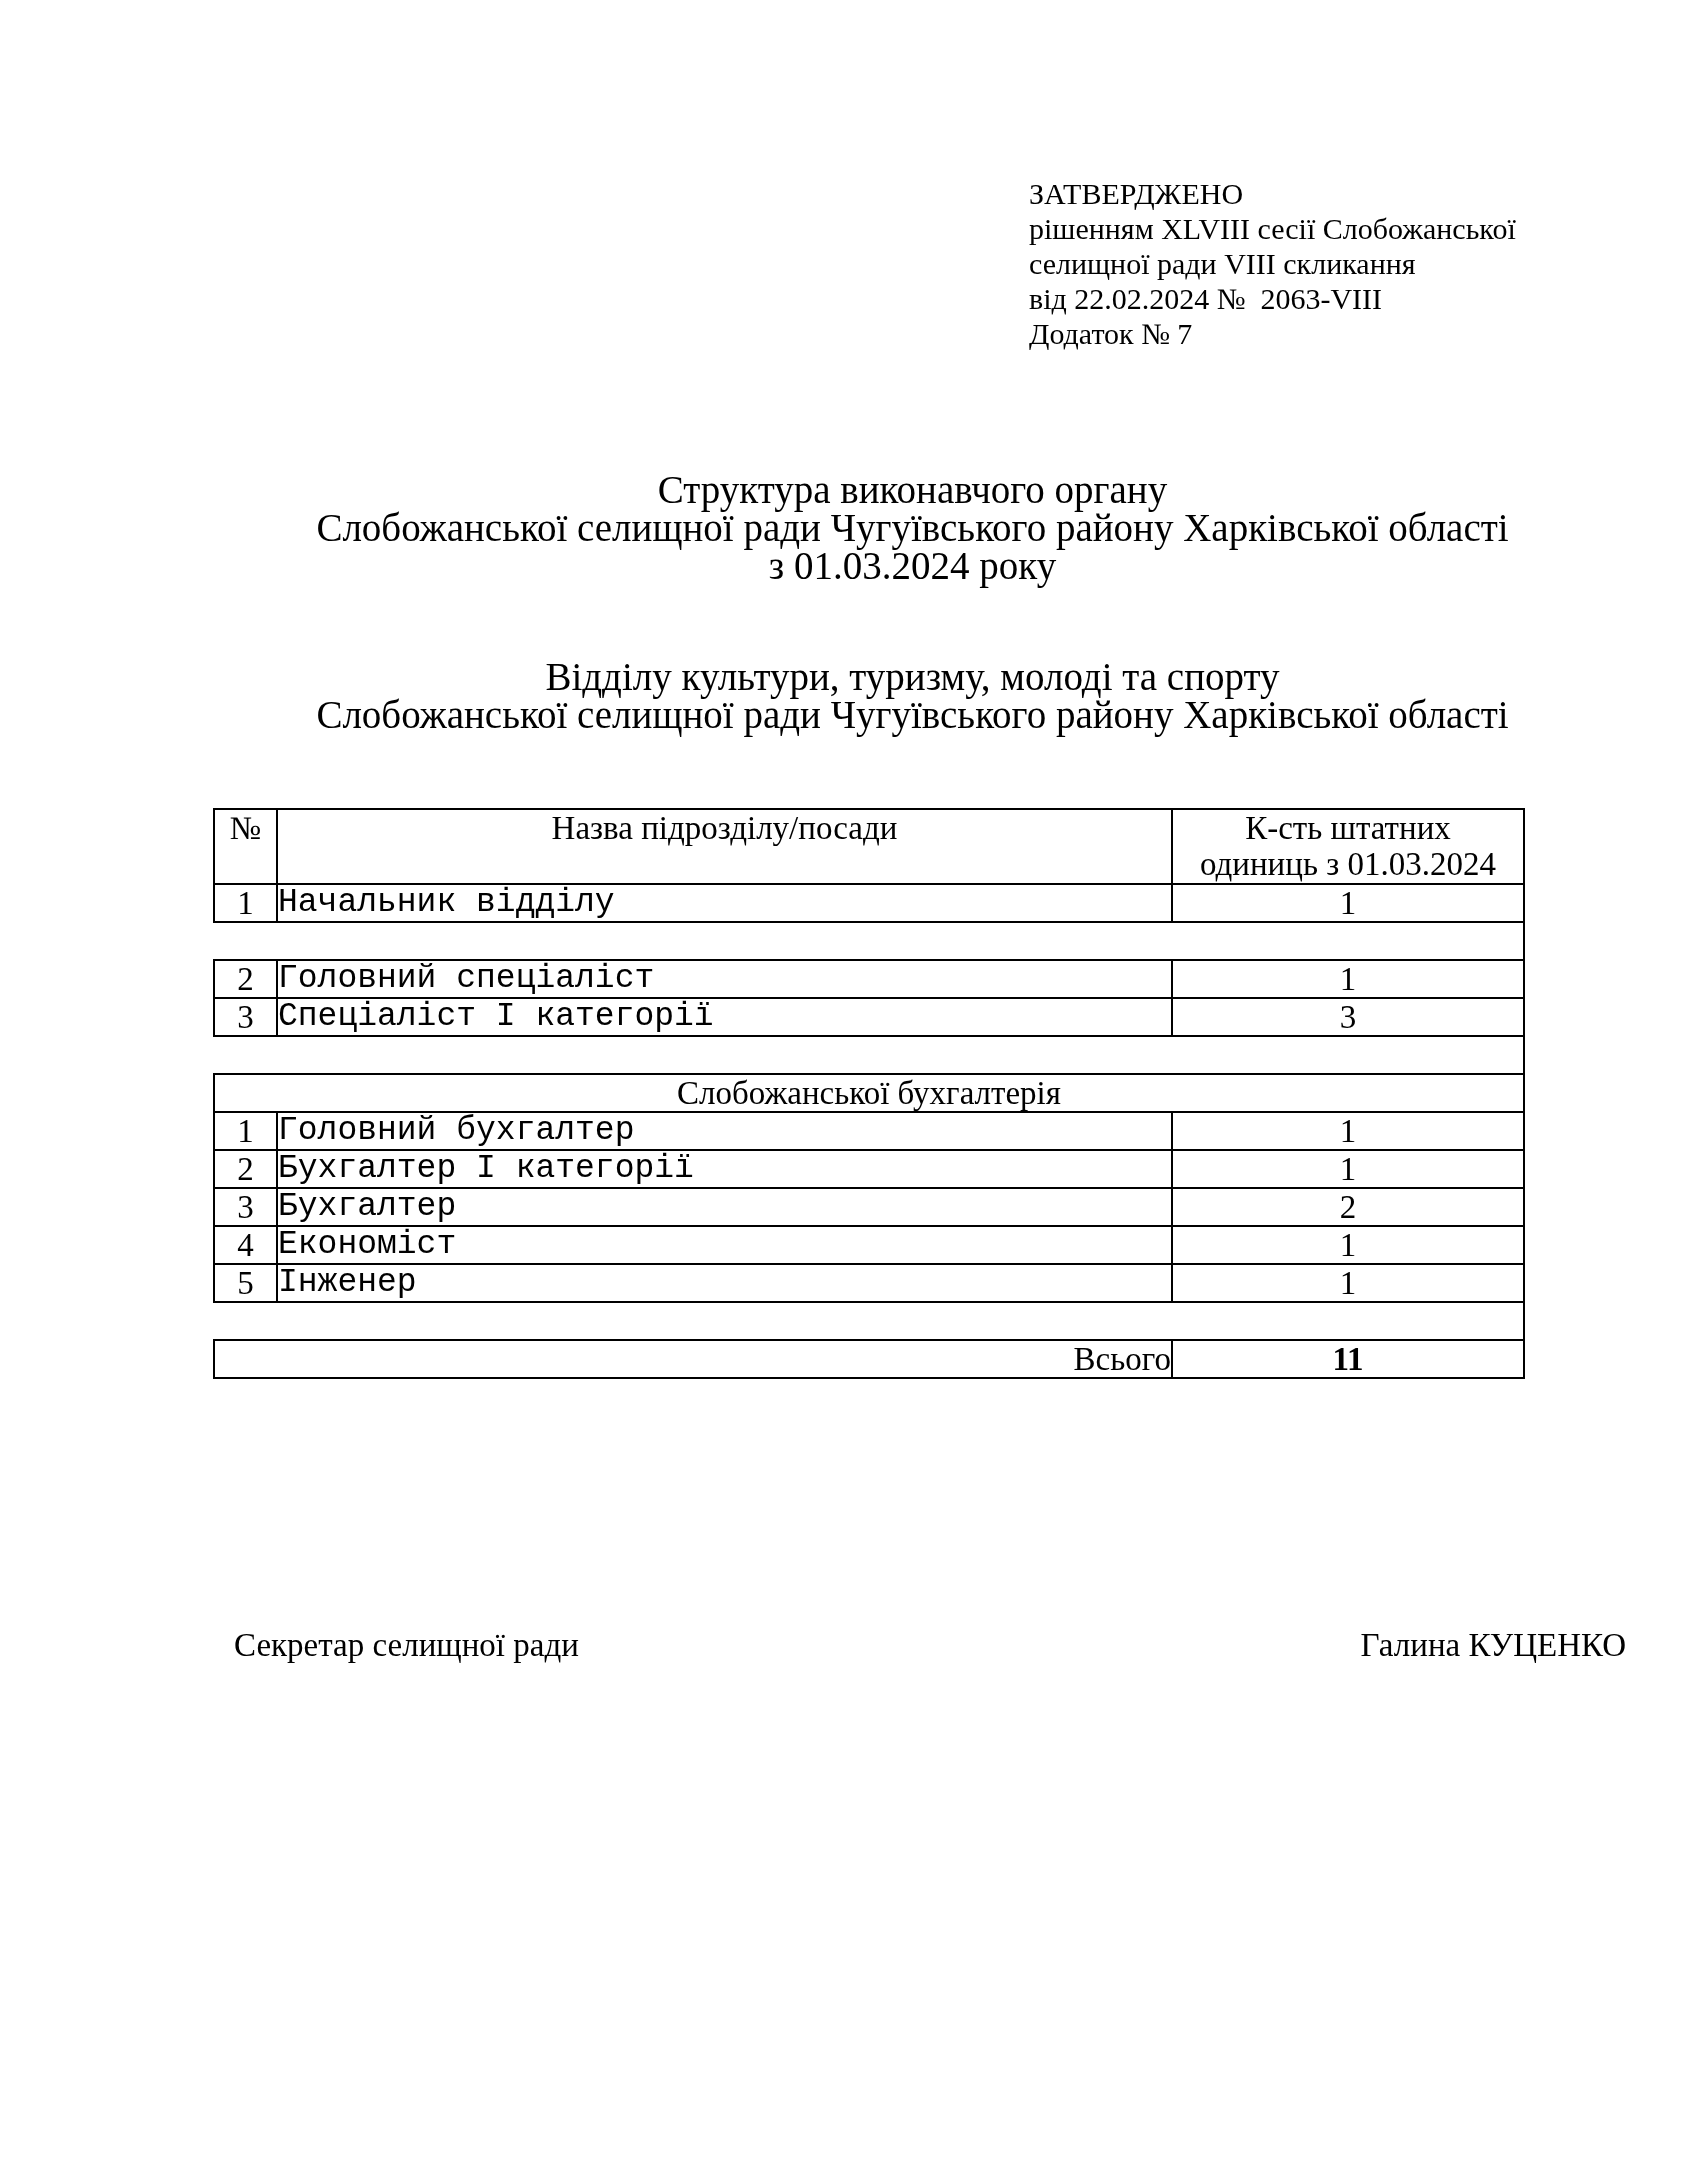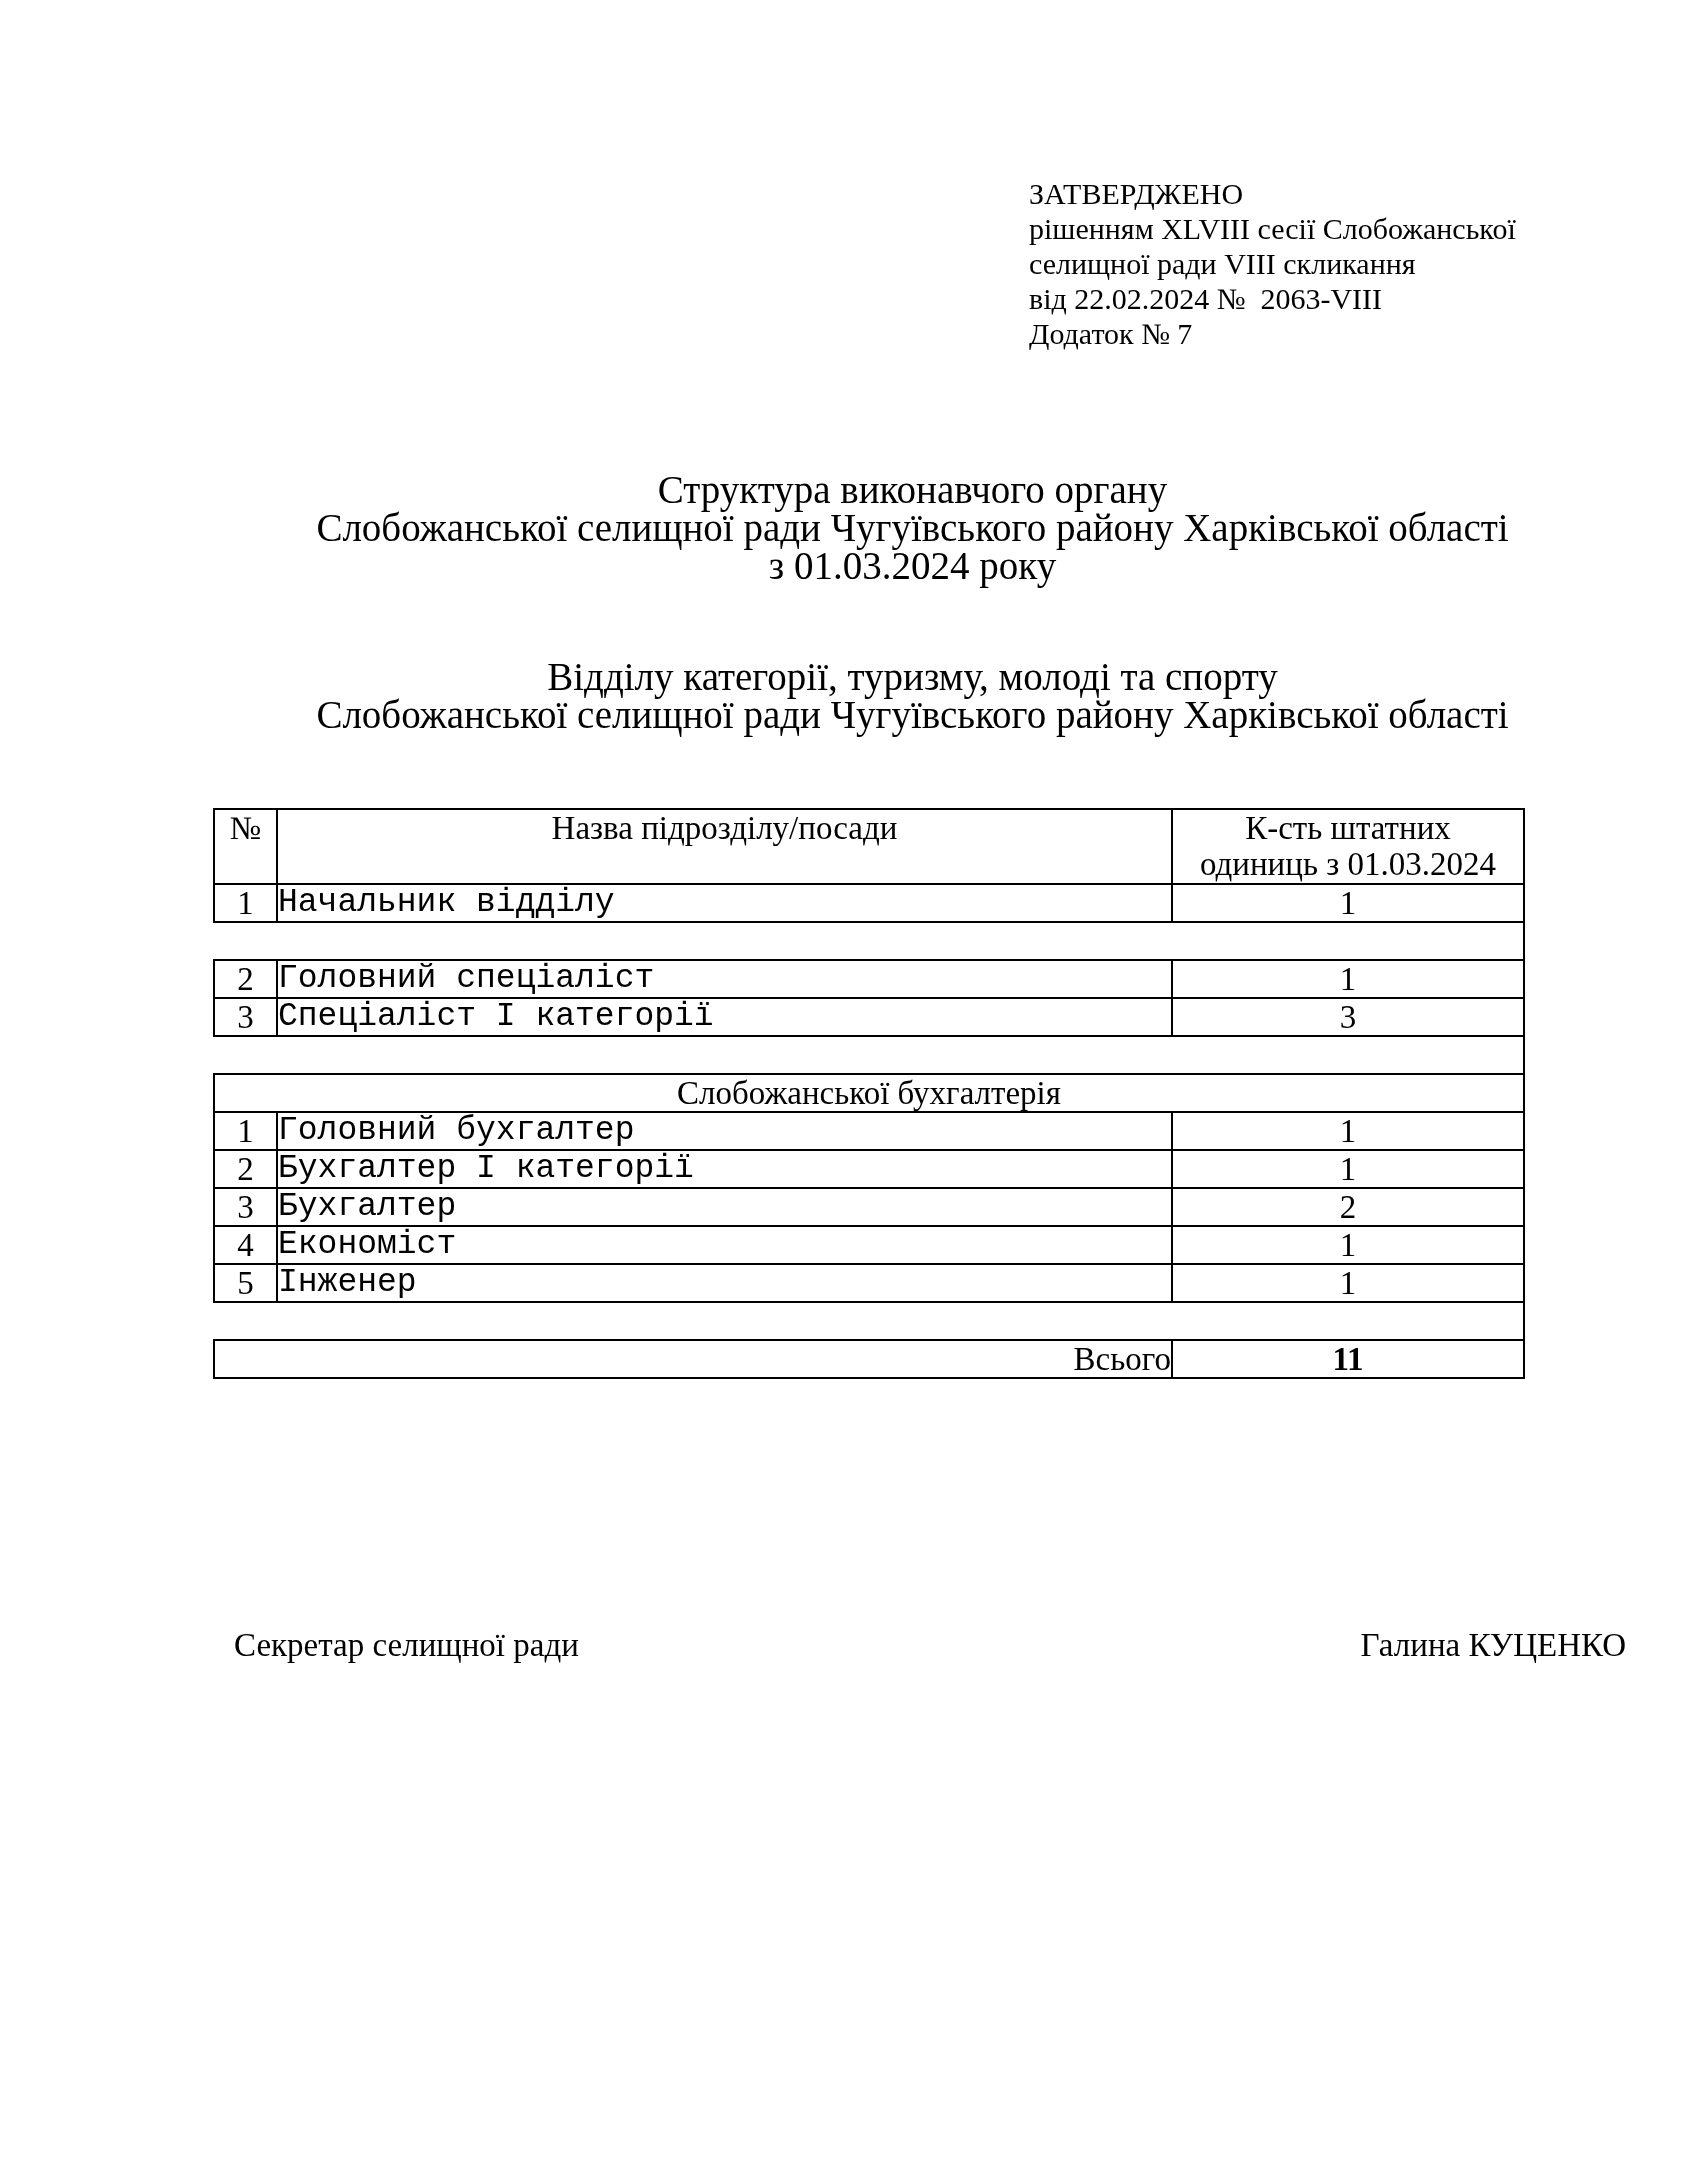--- a/index.html
+++ b/index.html
@@ -108,21 +108,21 @@
     <div>Додаток № 7</div>
   </div>
 
   <div class="title-block">
     <div>Структура виконавчого органу</div>
     <div>Слобожанської селищної ради Чугуївського району Харківської області</div>
     <div>з 01.03.2024 року</div>
   </div>
 
   <div class="subtitle-block">
-    <div>Відділу категорії, туризму, молоді та спорту</div>
+    <div>Відділу культури, туризму, молоді та спорту</div>
     <div>Слобожанської селищної ради Чугуївського району Харківської області</div>
   </div>
 
   <table class="struct">
     <colgroup>
       <col style="width:63px">
       <col style="width:895px">
       <col style="width:352px">
     </colgroup>
     <tbody>

